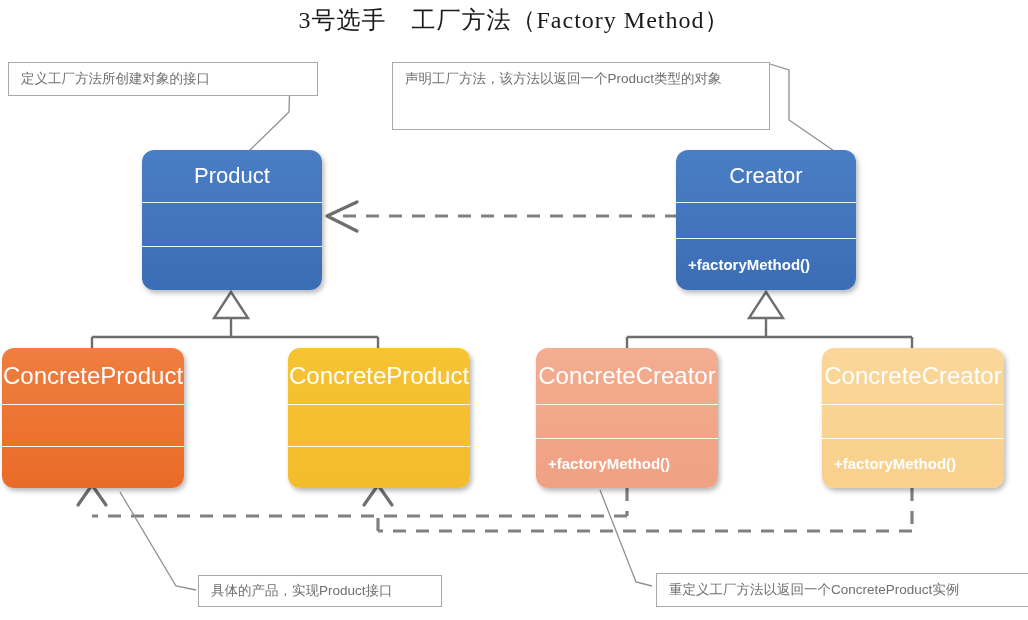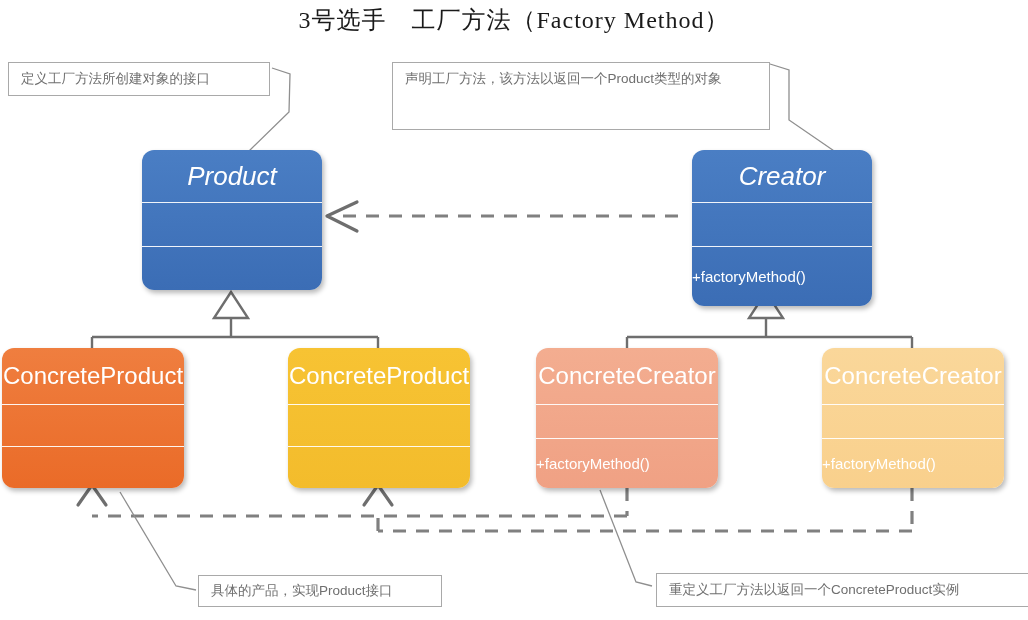--- a/index.html
+++ b/index.html
@@ -68,31 +68,32 @@
   .uml-name {
     flex: 0 0 auto;
     display: flex;
     align-items: center;
     justify-content: center;
     color: #ffffff;
     font-size: 24px;
     white-space: nowrap;
   }
   .uml-name.abstract {
-    font-style: italic;
-    font-size: 26px;
+    font-size: 22px;
   }
   .uml-attrs, .uml-ops {
     flex: 1 1 auto;
     border-top: 1.5px solid rgba(255,255,255,0.92);
     display: flex;
     align-items: center;
+    padding-left: 12px;
     color: #ffffff;
     font-size: 15px;
     white-space: nowrap;
+    font-weight: bold;
   }
 
   
   .theme-blue      { background: linear-gradient(180deg,#4a7ec4 0%, #3b6db5 100%); }
   .theme-orange    { background: linear-gradient(180deg,#ef7e3f 0%, #ea6b28 100%); }
   .theme-amber     { background: linear-gradient(180deg,#f7c333 0%, #f3bc2c 100%); }
   .theme-salmon    { background: linear-gradient(180deg,#f3ad90 0%, #f0a184 100%); }
   .theme-lightgold { background: linear-gradient(180deg,#fad79a 0%, #f9d08c 100%); }
 
   
@@ -147,21 +148,21 @@
     <line x1="912" y1="488" x2="912" y2="531" stroke="#808080" stroke-width="3.2" stroke-dasharray="13,10"></line>
     <line x1="378" y1="531" x2="378" y2="510" stroke="#808080" stroke-width="3.2" stroke-dasharray="13,10"></line>
     <polyline points="364,505 378,485 392,505" fill="none" stroke="#6e6e6e" stroke-width="3.2" stroke-linecap="round" stroke-linejoin="round"></polyline>
 
     
     <path d="M 196 590 L 176 586 L 120 492" fill="none" stroke="#8f8f8f" stroke-width="1.3"></path>
     
     <path d="M 652 586 L 636 582 L 600 490" fill="none" stroke="#8f8f8f" stroke-width="1.3"></path>
   </svg>
 
-  <div class="note center-v" style="left:8px; top:62px; width:262px; height:34px;">
+  <div class="note center-v" style="left:8px; top:62px; width:310px; height:34px;">
     <span>定义工厂方法所创建对象的接口</span>
   </div>
 
   <div class="note" style="left:392px; top:62px; width:378px; height:68px;">
     <span>声明工厂方法，该方法以返回一个Product类型的对象</span>
   </div>
 
   <div class="note center-v" style="left:198px; top:575px; width:244px; height:32px;">
     <span>具体的产品，实现Product接口</span>
   </div>
@@ -169,21 +170,21 @@
   <div class="note center-v" style="left:656px; top:573px; width:440px; height:34px;">
     <span>重定义工厂方法以返回一个ConcreteProduct实例</span>
   </div>
 
   <div class="uml-box theme-blue" style="left:142px; top:150px; width:180px; height:140px;">
     <div class="uml-name abstract" style="height:52px;">Product</div>
     <div class="uml-attrs"></div>
     <div class="uml-ops"></div>
   </div>
 
-  <div class="uml-box theme-blue" style="left:692px; top:150px; width:180px; height:156px;">
+  <div class="uml-box theme-blue" style="left:676px; top:150px; width:180px; height:140px;">
     <div class="uml-name abstract" style="height:52px;">Creator</div>
     <div class="uml-attrs"></div>
     <div class="uml-ops">+factoryMethod()</div>
   </div>
 
   <div class="uml-box theme-orange" style="left:2px; top:348px; width:182px; height:140px;">
     <div class="uml-name" style="height:56px;">ConcreteProduct</div>
     <div class="uml-attrs"></div>
     <div class="uml-ops"></div>
   </div>

